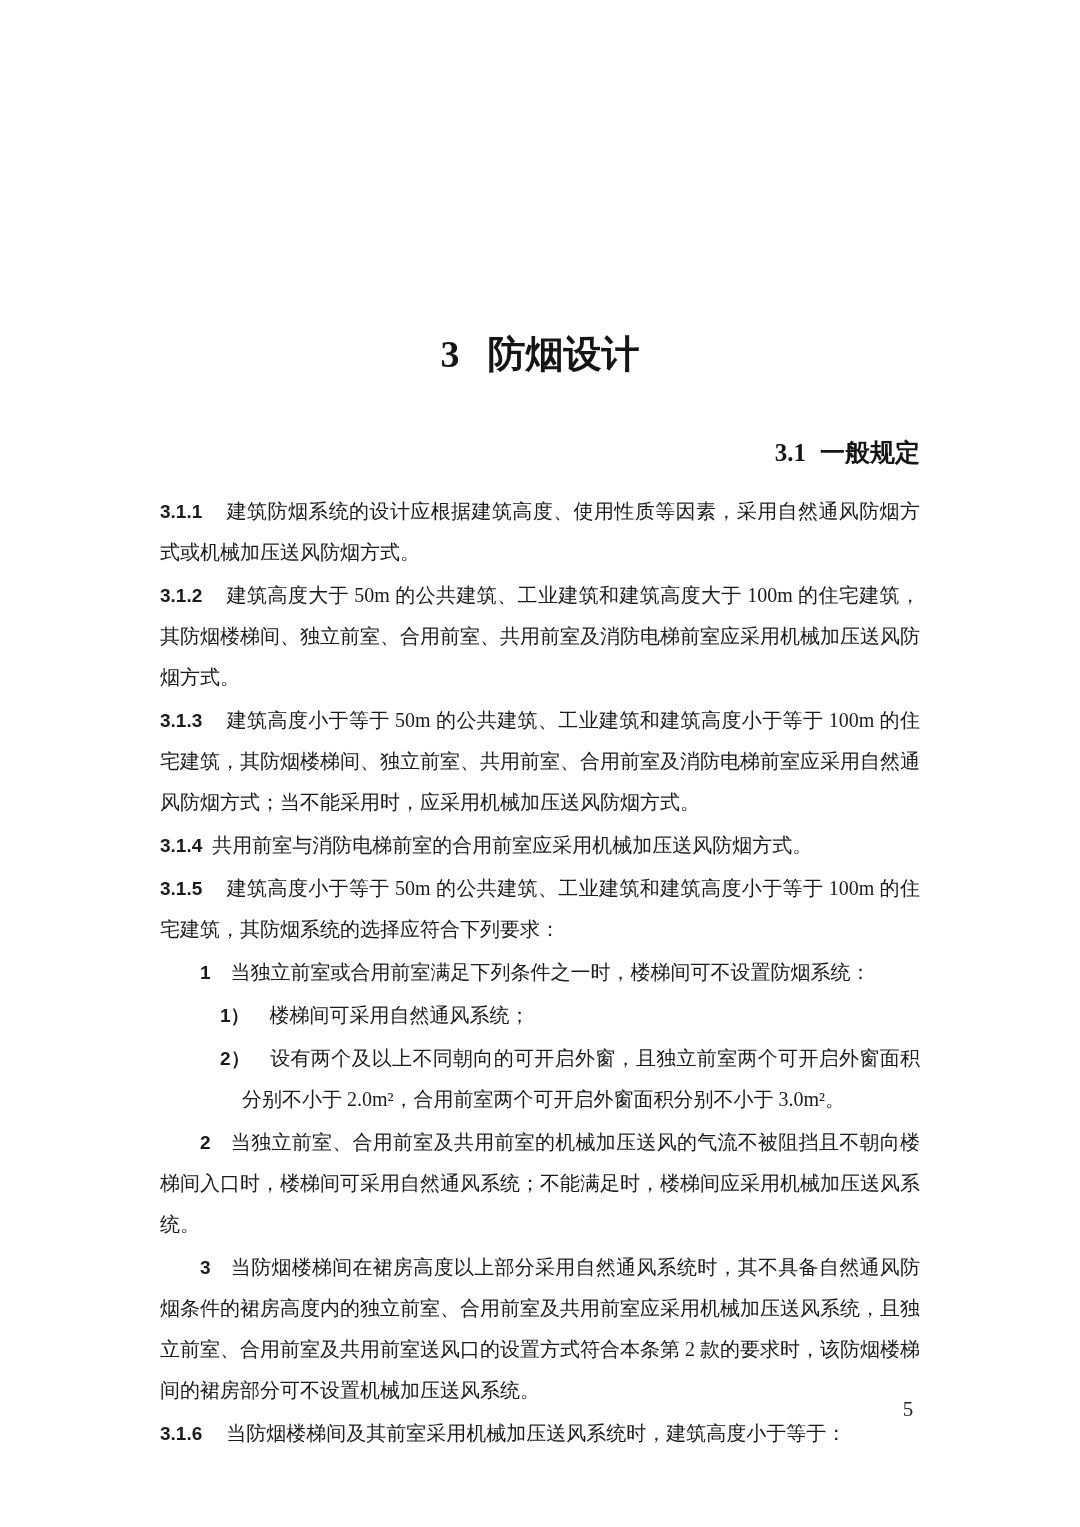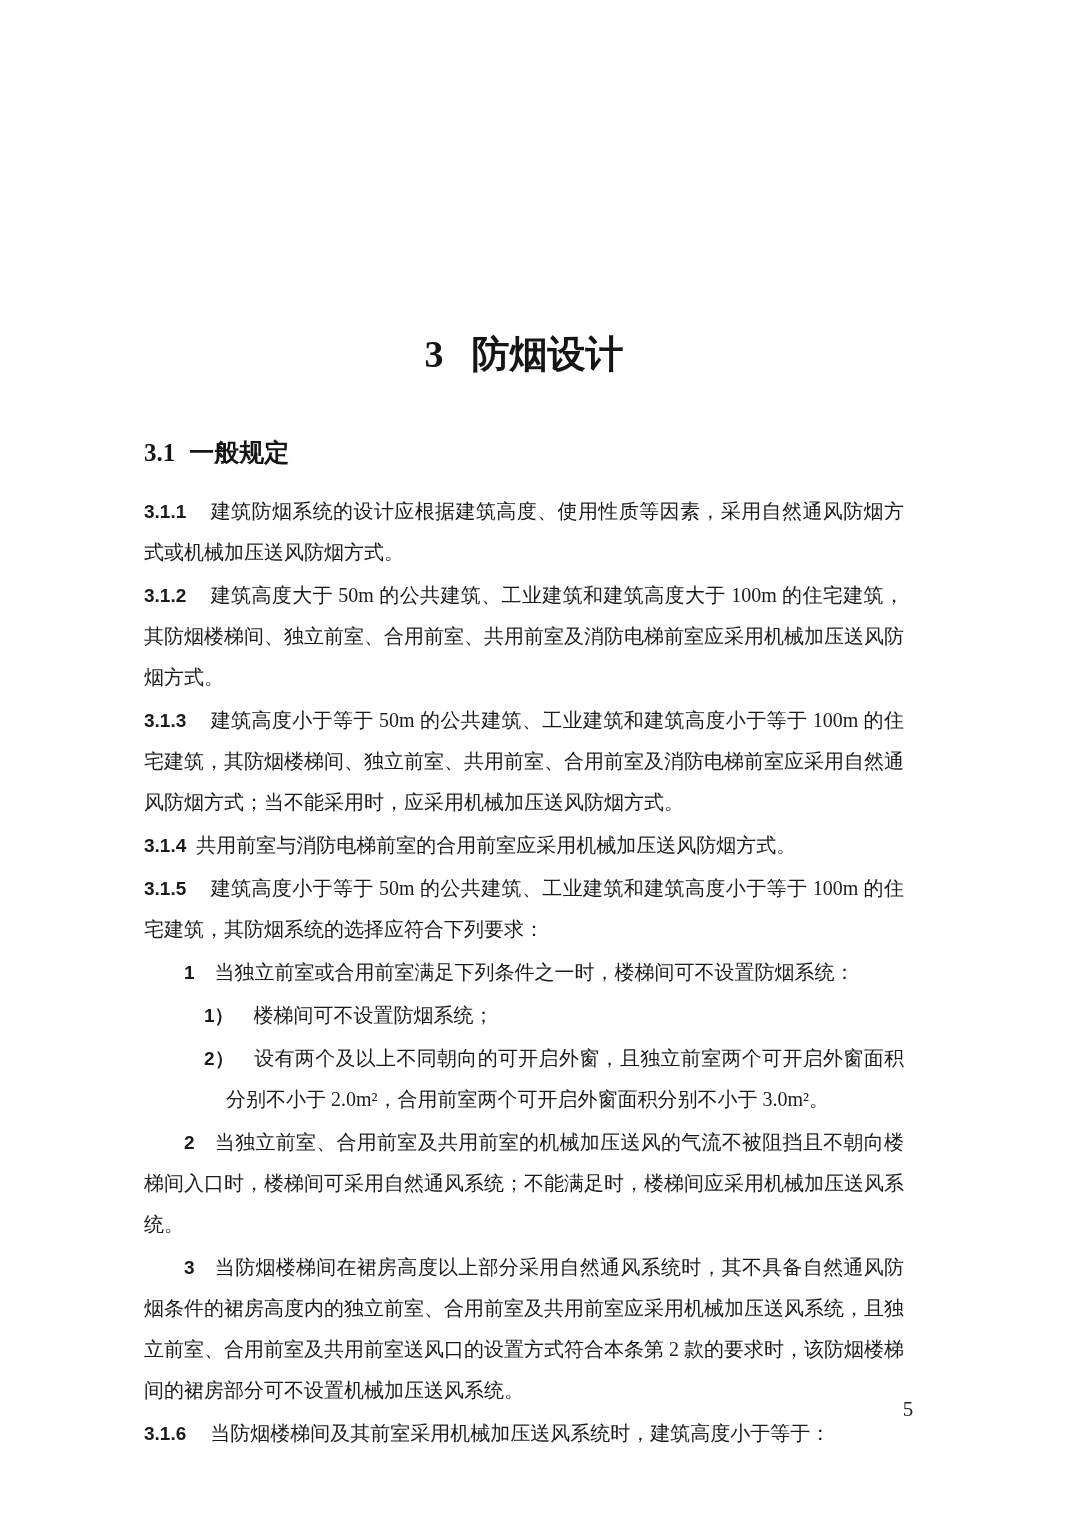--- a/index.html
+++ b/index.html
@@ -7,37 +7,37 @@
     width: 1080px;
     height: 1527px;
     background: #ffffff;
     position: relative;
     font-family: "Liberation Serif", "DejaVu Serif", serif;
     color: #1b1b1b;
     overflow: hidden;
   }
   .doc {
     position: absolute;
-    left: 144px;
+    left: 160px;
     top: 0;
     width: 760px;
   }
   .chapter-title {
     padding-top: 306px;
     text-align: center;
     font-size: 38px;
     font-weight: 700;
     line-height: 46px;
     color: #151515;
     white-space: nowrap;
   }
   .chapter-title .hnum { margin-right: 28px; }
   .section-title {
     margin-top: 60px;
-    text-align: left;
+    text-align: right;
     font-size: 25px;
     font-weight: 700;
     line-height: 32px;
     color: #151515;
     white-space: nowrap;
   }
   .section-title .hnum { margin-right: 14px; }
   .body-text {
     margin-top: 22px;
     font-size: 20px;
@@ -87,21 +87,21 @@
     <p class="para article gap-wide"><span class="plabel">3.1.2</span><span class="ptext">建筑高度大于 50m 的公共建筑、工业建筑和建筑高度大于 100m 的住宅建筑，其防烟楼梯间、独立前室、合用前室、共用前室及消防电梯前室应采用机械加压送风防烟方式。</span></p>
 
     <p class="para article gap-wide"><span class="plabel">3.1.3</span><span class="ptext">建筑高度小于等于 50m 的公共建筑、工业建筑和建筑高度小于等于 100m 的住宅建筑，其防烟楼梯间、独立前室、共用前室、合用前室及消防电梯前室应采用自然通风防烟方式；当不能采用时，应采用机械加压送风防烟方式。</span></p>
 
     <p class="para article gap-narrow"><span class="plabel">3.1.4</span><span class="ptext">共用前室与消防电梯前室的合用前室应采用机械加压送风防烟方式。</span></p>
 
     <p class="para article gap-wide"><span class="plabel">3.1.5</span><span class="ptext">建筑高度小于等于 50m 的公共建筑、工业建筑和建筑高度小于等于 100m 的住宅建筑，其防烟系统的选择应符合下列要求：</span></p>
 
     <p class="para item1"><span class="plabel">1</span><span class="ptext">当独立前室或合用前室满足下列条件之一时，楼梯间可不设置防烟系统：</span></p>
 
-    <p class="para item2"><span class="plabel">1）</span><span class="ptext">楼梯间可不设置防烟系统；</span></p>
+    <p class="para item2"><span class="plabel">1）</span><span class="ptext">楼梯间可采用自然通风系统；</span></p>
 
     <p class="para item2"><span class="plabel">2）</span><span class="ptext">设有两个及以上不同朝向的可开启外窗，且独立前室两个可开启外窗面积分别不小于 2.0m²，合用前室两个可开启外窗面积分别不小于 3.0m²。</span></p>
 
     <p class="para item1"><span class="plabel">2</span><span class="ptext">当独立前室、合用前室及共用前室的机械加压送风的气流不被阻挡且不朝向楼梯间入口时，楼梯间可采用自然通风系统；不能满足时，楼梯间应采用机械加压送风系统。</span></p>
 
     <p class="para item1"><span class="plabel">3</span><span class="ptext">当防烟楼梯间在裙房高度以上部分采用自然通风系统时，其不具备自然通风防烟条件的裙房高度内的独立前室、合用前室及共用前室应采用机械加压送风系统，且独立前室、合用前室及共用前室送风口的设置方式符合本条第 2 款的要求时，该防烟楼梯间的裙房部分可不设置机械加压送风系统。</span></p>
 
     <p class="para article gap-mid"><span class="plabel">3.1.6</span><span class="ptext">当防烟楼梯间及其前室采用机械加压送风系统时，建筑高度小于等于：</span></p>
 
 

